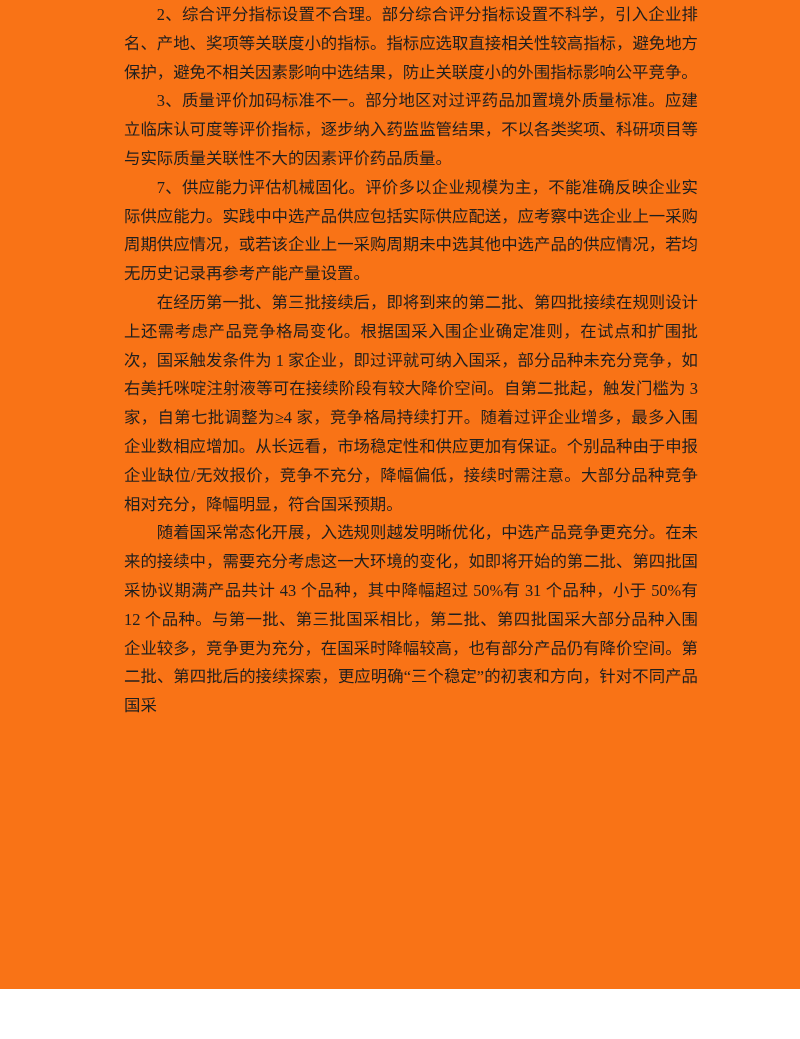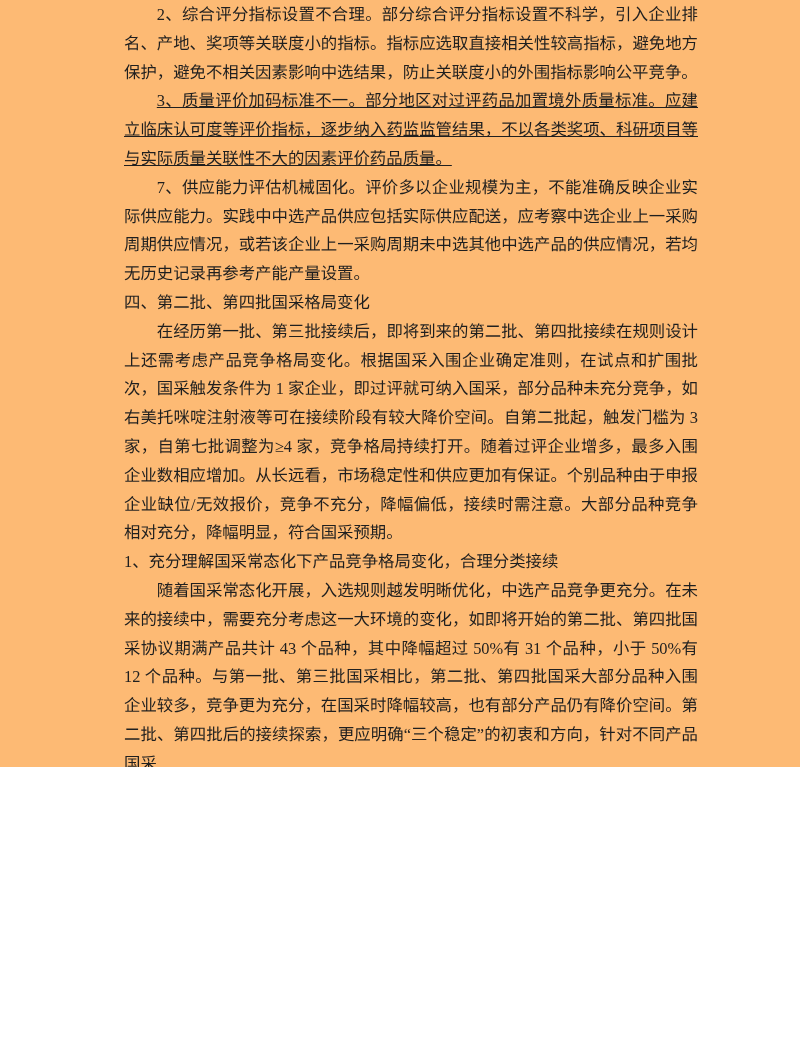--- a/index.html
+++ b/index.html
@@ -3,22 +3,22 @@
 <meta charset="utf-8">
 <style>
   html, body {
     margin: 0;
     padding: 0;
     background: #ffffff;
   }
   .page {
     position: relative;
     width: 800px;
-    height: 767px;
-    background: #fdba74;
+    height: 989px;
+    background: #f97316;
     overflow: hidden;
   }
   .content {
     position: absolute;
     left: 124px;
     top: 1px;
     width: 574px;
   }
   .content p {
     margin: 0;
@@ -35,20 +35,18 @@
   .content p.flush {
     text-indent: 0;
   }
 </style>
 </head>
 <body>
 
 <div class="page">
   <div class="content" id="document-content">
       <p class="indent" style="color: rgb(31, 31, 31);">2、综合评分指标设置不合理。部分综合评分指标设置不科学，引入企业排名、产地、奖项等关联度小的指标。指标应选取直接相关性较高指标，避免地方保护，避免不相关因素影响中选结果，防止关联度小的外围指标影响公平竞争。</p>
-      <p class="indent" style="color: rgb(31, 31, 31); text-decoration: underline;">3、质量评价加码标准不一。部分地区对过评药品加置境外质量标准。应建立临床认可度等评价指标，逐步纳入药监监管结果，不以各类奖项、科研项目等与实际质量关联性不大的因素评价药品质量。</p>
+      <p class="indent" style="color: rgb(31, 31, 31);">3、质量评价加码标准不一。部分地区对过评药品加置境外质量标准。应建立临床认可度等评价指标，逐步纳入药监监管结果，不以各类奖项、科研项目等与实际质量关联性不大的因素评价药品质量。</p>
       <p class="indent" style="color: rgb(31, 31, 31);">7、供应能力评估机械固化。评价多以企业规模为主，不能准确反映企业实际供应能力。实践中中选产品供应包括实际供应配送，应考察中选企业上一采购周期供应情况，或若该企业上一采购周期未中选其他中选产品的供应情况，若均无历史记录再参考产能产量设置。</p>
-      <p class="flush" style="color: rgb(31, 31, 31);">四、第二批、第四批国采格局变化</p>
       <p class="indent" style="color: rgb(31, 31, 31);">在经历第一批、第三批接续后，即将到来的第二批、第四批接续在规则设计上还需考虑产品竞争格局变化。根据国采入围企业确定准则，在试点和扩围批次，国采触发条件为 1 家企业，即过评就可纳入国采，部分品种未充分竞争，如右美托咪啶注射液等可在接续阶段有较大降价空间。自第二批起，触发门槛为 3 家，自第七批调整为≥4 家，竞争格局持续打开。随着过评企业增多，最多入围企业数相应增加。从长远看，市场稳定性和供应更加有保证。个别品种由于申报企业缺位/无效报价，竞争不充分，降幅偏低，接续时需注意。大部分品种竞争相对充分，降幅明显，符合国采预期。</p>
-      <p class="flush" style="color: rgb(31, 31, 31);">1、充分理解国采常态化下产品竞争格局变化，合理分类接续</p>
       <p class="indent" style="color: rgb(31, 31, 31);">随着国采常态化开展，入选规则越发明晰优化，中选产品竞争更充分。在未来的接续中，需要充分考虑这一大环境的变化，如即将开始的第二批、第四批国采协议期满产品共计 43 个品种，其中降幅超过 50%有 31 个品种，小于 50%有 12 个品种。与第一批、第三批国采相比，第二批、第四批国采大部分品种入围企业较多，竞争更为充分，在国采时降幅较高，也有部分产品仍有降价空间。第二批、第四批后的接续探索，更应明确“三个稳定”的初衷和方向，针对不同产品国采</p>
     </div>
 </div>
 
 </body></html>

